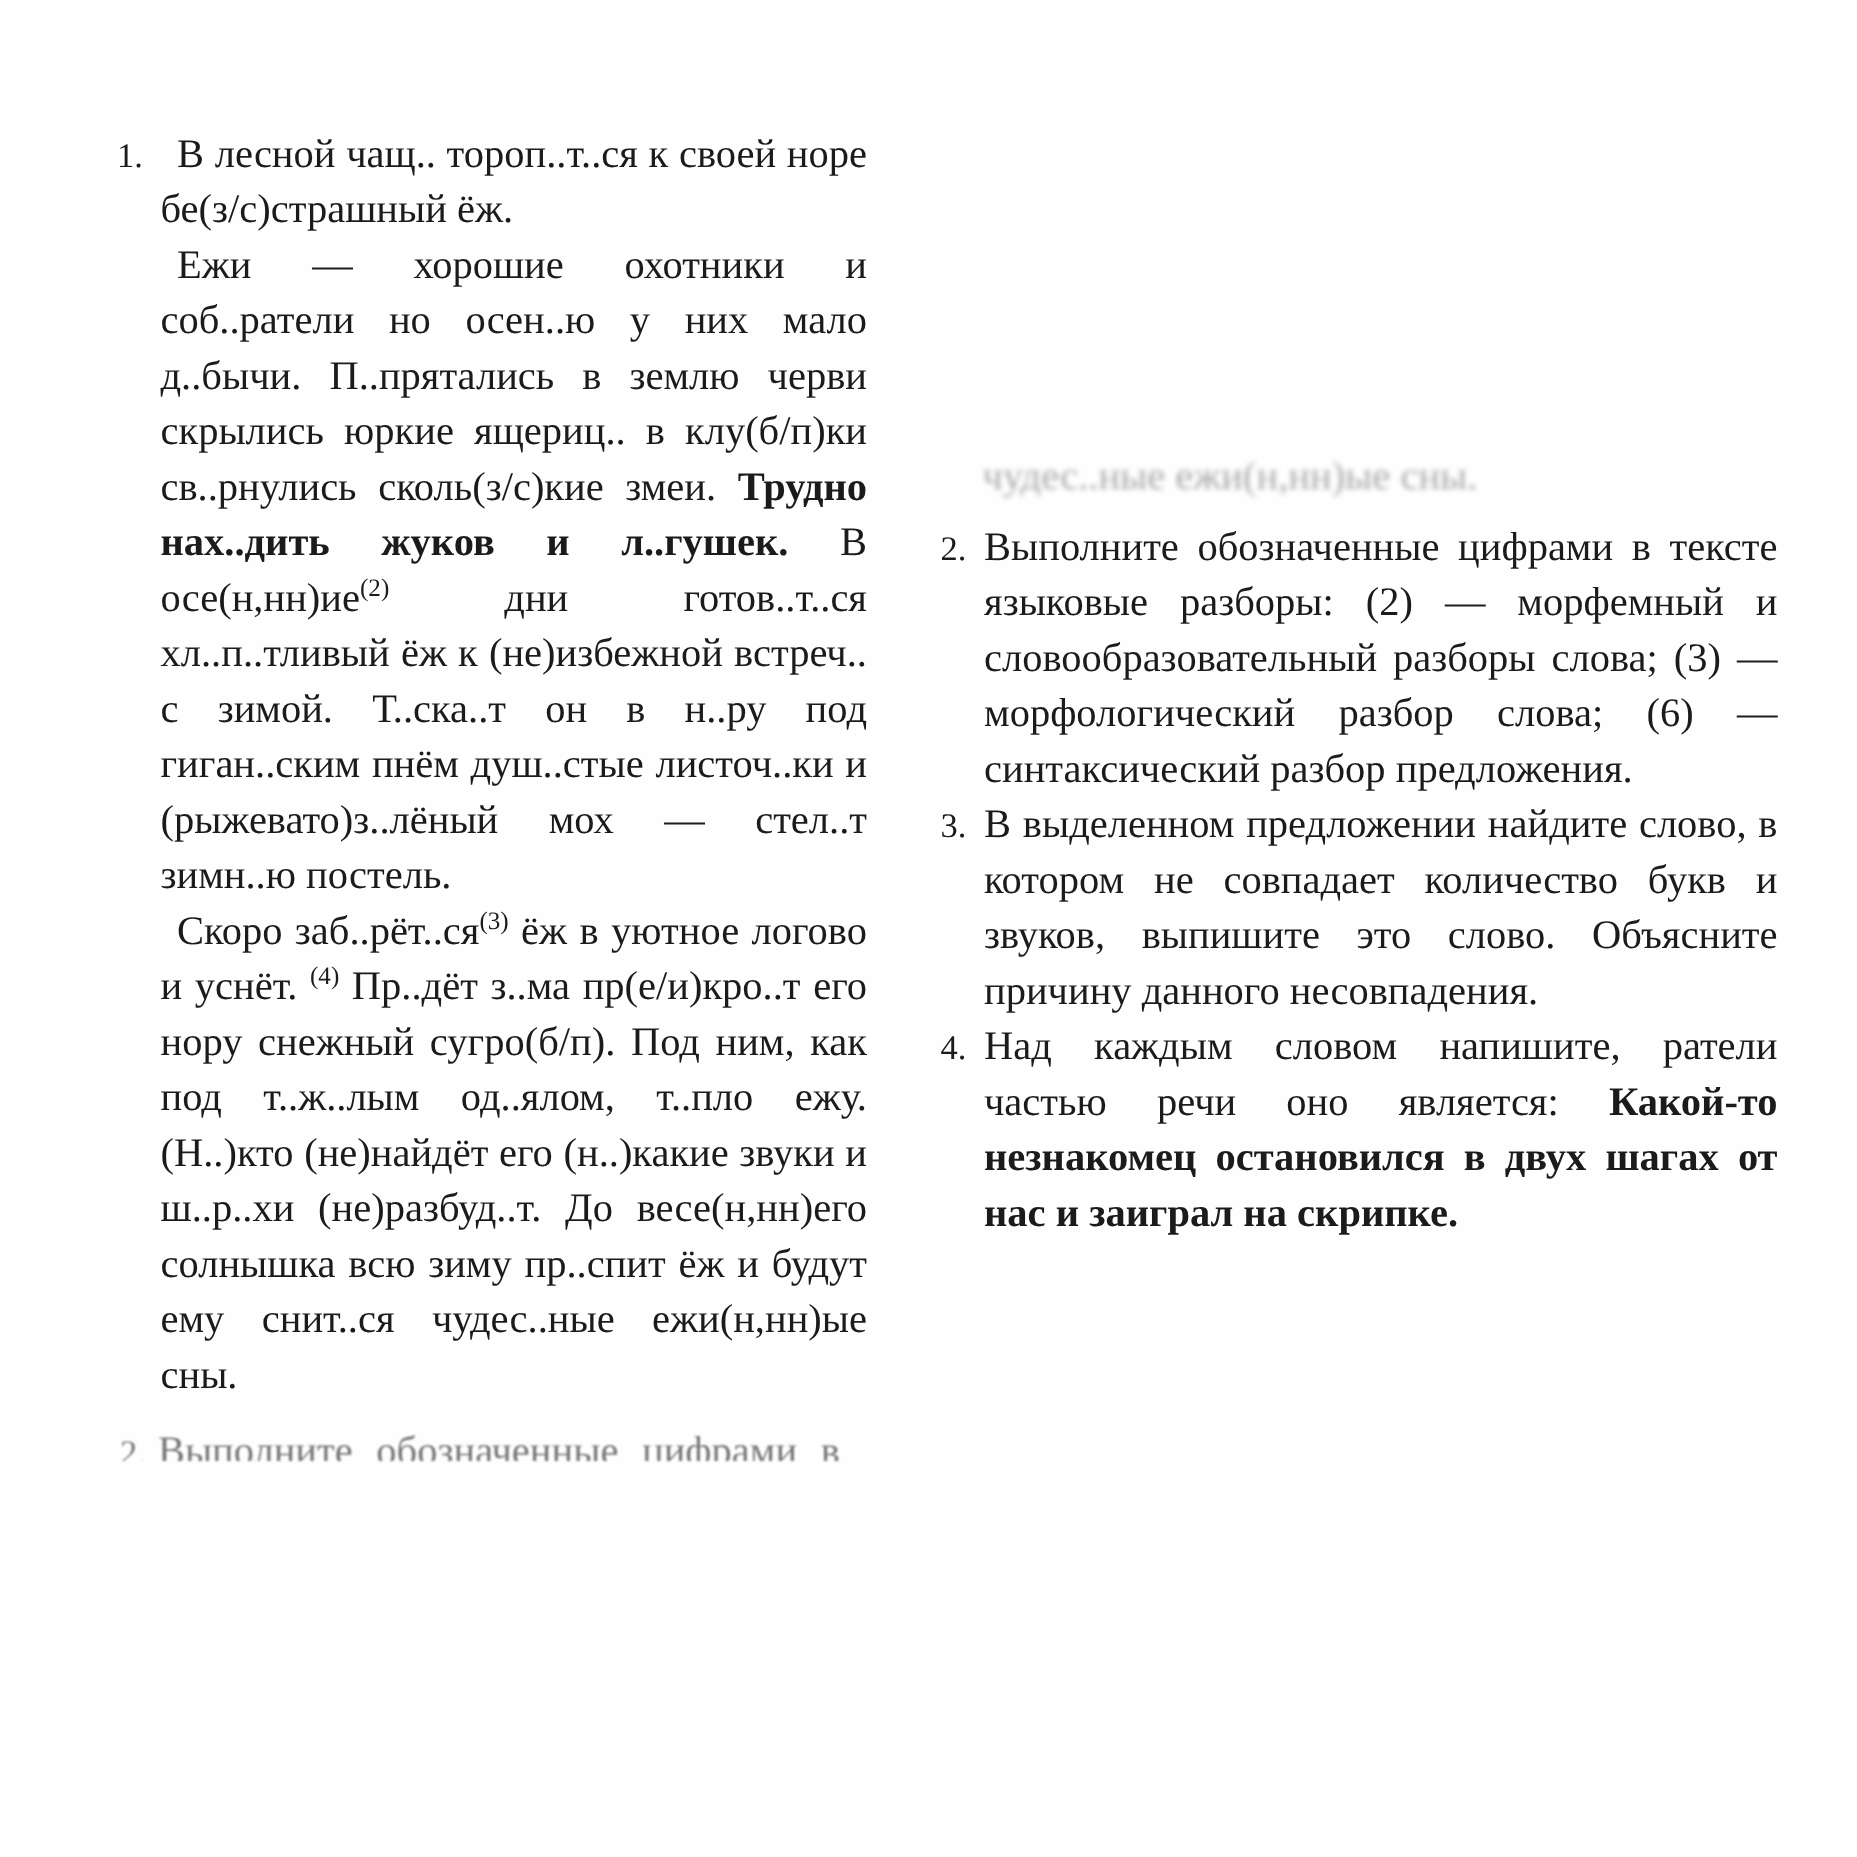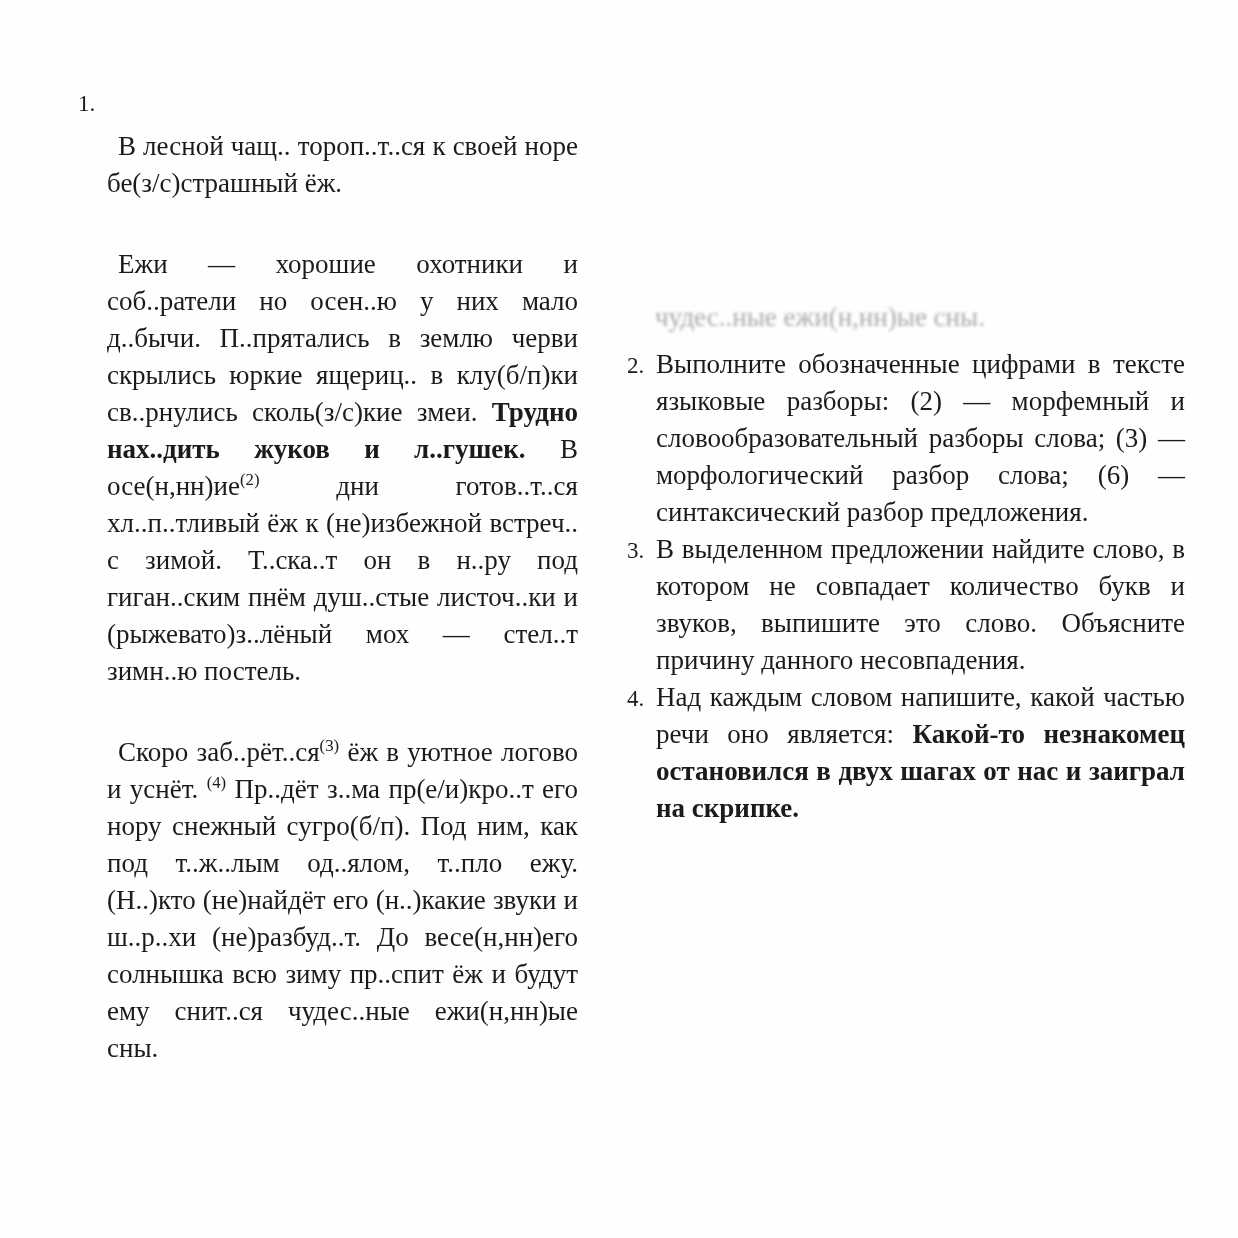--- a/index.html
+++ b/index.html
@@ -23,21 +23,21 @@
 
   .list-item { display: flex; }
   .marker {
     flex: 0 0 29px; width: 29px;
     font-size: 23px; line-height: 37px;
     padding-top: 1px;
   }
   .body { flex: 1 1 auto; min-width: 0; }
 
   p { margin: 0; text-align: justify; }
-  p.indent { text-indent: 11px; margin-top: 44px; }
+  p.indent { text-indent: 11px; }
 
   b, .bold { font-weight: 700; }
 
   sup.fn {
     font-size: 0.62em;
     line-height: 0;
     vertical-align: super;
   }
 
   .cut-line {
@@ -71,20 +71,21 @@
 
     <div class="col-left">
       <div class="list-item">
         <div class="marker">1.</div>
         <div class="body">
           <p class="indent">В лесной чащ.. тороп..т..ся к своей норе бе(з/с)страшный ёж.</p>
           <p class="indent"><span>Ежи — хорошие охотники и соб..ратели но осен..ю у них мало д..бычи. П..прятались в землю черви скрылись юркие ящериц.. в клу(б/п)ки св..рнулись сколь(з/с)кие змеи. </span><b>Трудно нах..дить жуков и л..гушек.</b><span> В осе(н,нн)ие</span><sup class="fn">(2)</sup><span> дни готов..т..ся хл..п..тливый ёж к (не)избежной встреч.. с зимой. Т..ска..т он в н..ру под гиган..ским пнём душ..стые листоч..ки и (рыжевато)з..лёный мох — стел..т зимн..ю постель.</span></p>
           <p class="indent"><span>Скоро заб..рёт..ся</span><sup class="fn">(3)</sup><span> ёж в уютное логово и уснёт. </span><sup class="fn">(4)</sup><span> Пр..дёт з..ма пр(е/и)кро..т его нору снежный сугро(б/п). Под ним, как под т..ж..лым од..ялом, т..пло ежу. (Н..)кто (не)найдёт его (н..)какие звуки и ш..р..хи (не)разбуд..т. До весе(н,нн)его солнышка всю зиму пр..спит ёж и будут ему снит..ся чудес..ные ежи(н,нн)ые сны.</span></p>
         </div>
       </div>
+      <div class="cut-line"><span class="marker-inline">2.</span><span>Выполните обозначенные цифрами в</span></div>
     </div>
 
     <div class="col-right">
       <div class="partial-top">чудес..ные ежи(н,нн)ые сны.</div>
 
       <div class="list-item">
         <div class="marker">2.</div>
         <div class="body">
           <p>Выполните обозначенные цифрами в тексте языковые разборы: (2) — морфемный и словообразовательный разборы слова; (3) — морфологический разбор слова; (6) — синтаксический разбор предложения.</p>
         </div>
@@ -93,19 +94,19 @@
       <div class="list-item">
         <div class="marker">3.</div>
         <div class="body">
           <p>В выделенном предложении найдите слово, в котором не совпадает количество букв и звуков, выпишите это слово. Объясните причину данного несовпадения.</p>
         </div>
       </div>
 
       <div class="list-item">
         <div class="marker">4.</div>
         <div class="body">
-          <p><span>Над каждым словом напишите, какой частью речи оно является: </span><b>Какой-то незнакомец остановился в двух шагах от нас и заиграл на скрипке.</b></p>
+          <p><span>Над каждым словом напишите, ратели частью речи оно является: </span><b>Какой-то незнакомец остановился в двух шагах от нас и заиграл на скрипке.</b></p>
         </div>
       </div>
     </div>
 
   </div>
 </div>
 
 </body></html>

